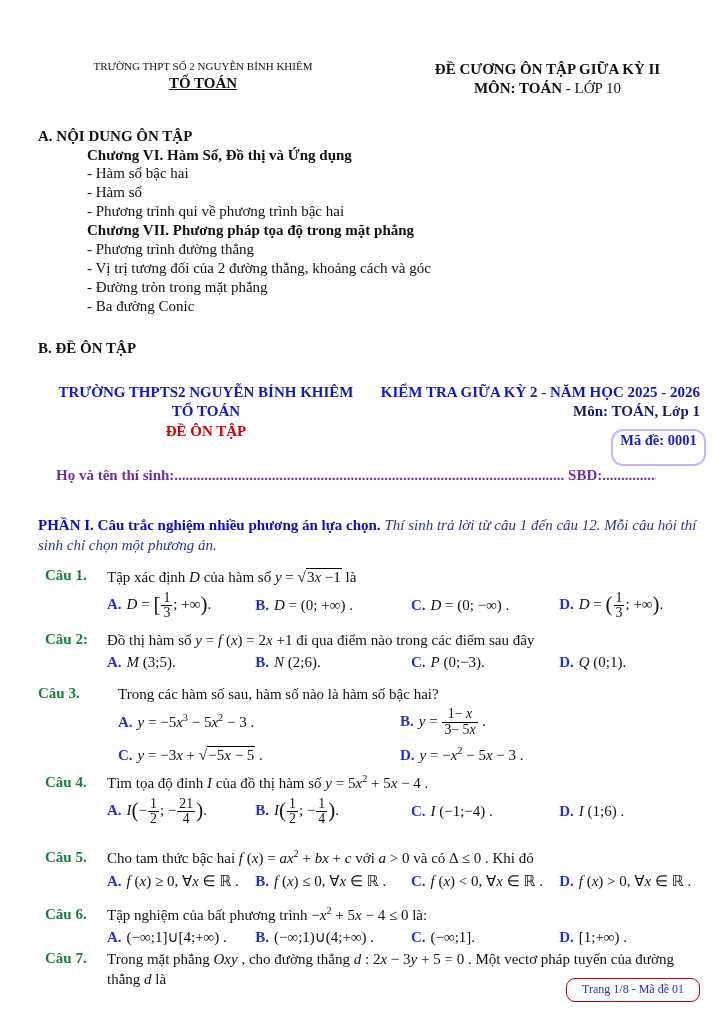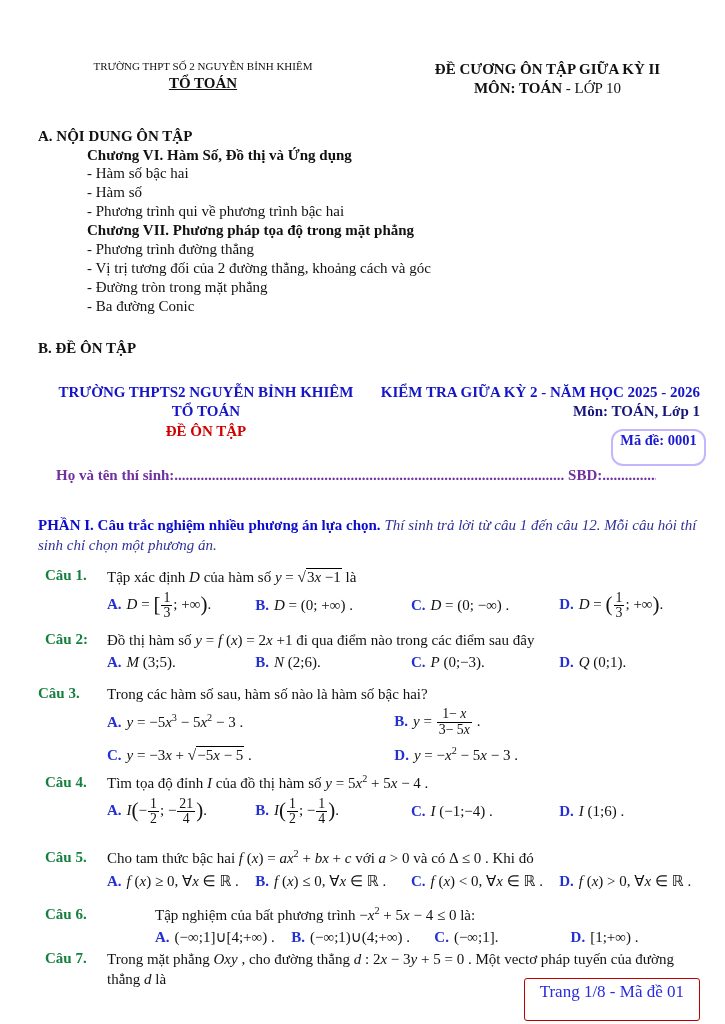--- a/index.html
+++ b/index.html
@@ -46,21 +46,21 @@
     margin-top:26px; margin-left:18px;
     color:#7030a0; font-weight:bold;
     white-space:nowrap; overflow:hidden; width:600px;
   }
   
   .part1 { margin-top:32px; line-height:1.3; }
   .part1 .ph { color:#0b0bcf; font-weight:bold; }
   .part1 .pi { color:#30309a; font-style:italic; }
   
   .q { display:flex; margin-left:7px; }
-  .q.flush { margin-left:0; }
+  .q.flush { margin-left:0;gap:11px; }
   .qlabel { flex:0 0 62px; font-weight:bold; color:#15803d; }
   .qbody { flex:1; }
   .qtext { line-height:1.3; }
   .opts { display:grid; margin-top:3px; align-items:center; }
   .cols4 { grid-template-columns:1fr 1.05fr 1fr 0.95fr; }
   .cols2 { grid-template-columns:0.94fr 1fr; row-gap:8px; }
   .opt { white-space:nowrap; }
   .olet { color:#2430d0; font-weight:bold; margin-right:5px; }
   
   i { font-family:"Liberation Serif", serif; }
@@ -71,28 +71,28 @@
   .rsign { font-size:1.02em; }
   .rad { border-top:1.2px solid #000; padding:0 1px; }
   sup { font-size:0.68em; line-height:0; }
   .bp { font-size:1.4em; line-height:0.9; vertical-align:-0.1em; font-weight:normal; }
   
   .mt-q1 { margin-top:12px; }
   .mt-q2 { margin-top:10px; }
   .mt-q3 { margin-top:14px; }
   .mt-q4 { margin-top:10px; }
   .mt-q5 { margin-top:22px; }
-  .mt-q6 { margin-top:16px;gap:48px; }
+  .mt-q6 { margin-top:16px; }
   .mt-q7 { margin-top:4px; }
   
   .footer-box {
     position:absolute; top:978px; right:25px;
-    border:1.5px solid #c00000; border-radius:3px;
-    color:#2a2ae0; font-size:17px;
-    padding:3px 15px 18px 15px;
+    border:1.5px solid #c00000; border-radius:9px;
+    color:#2a2ae0; font-size:12px;
+    padding:3px 15px 4px 15px;
   }
 </style>
 </head>
 <body>
 
 <div class="page">
 
   <div class="hdr-row">
     <div class="hdr-left">
       <div class="l1">TRƯỜNG THPT SỐ 2 NGUYỄN BỈNH KHIÊM</div>

